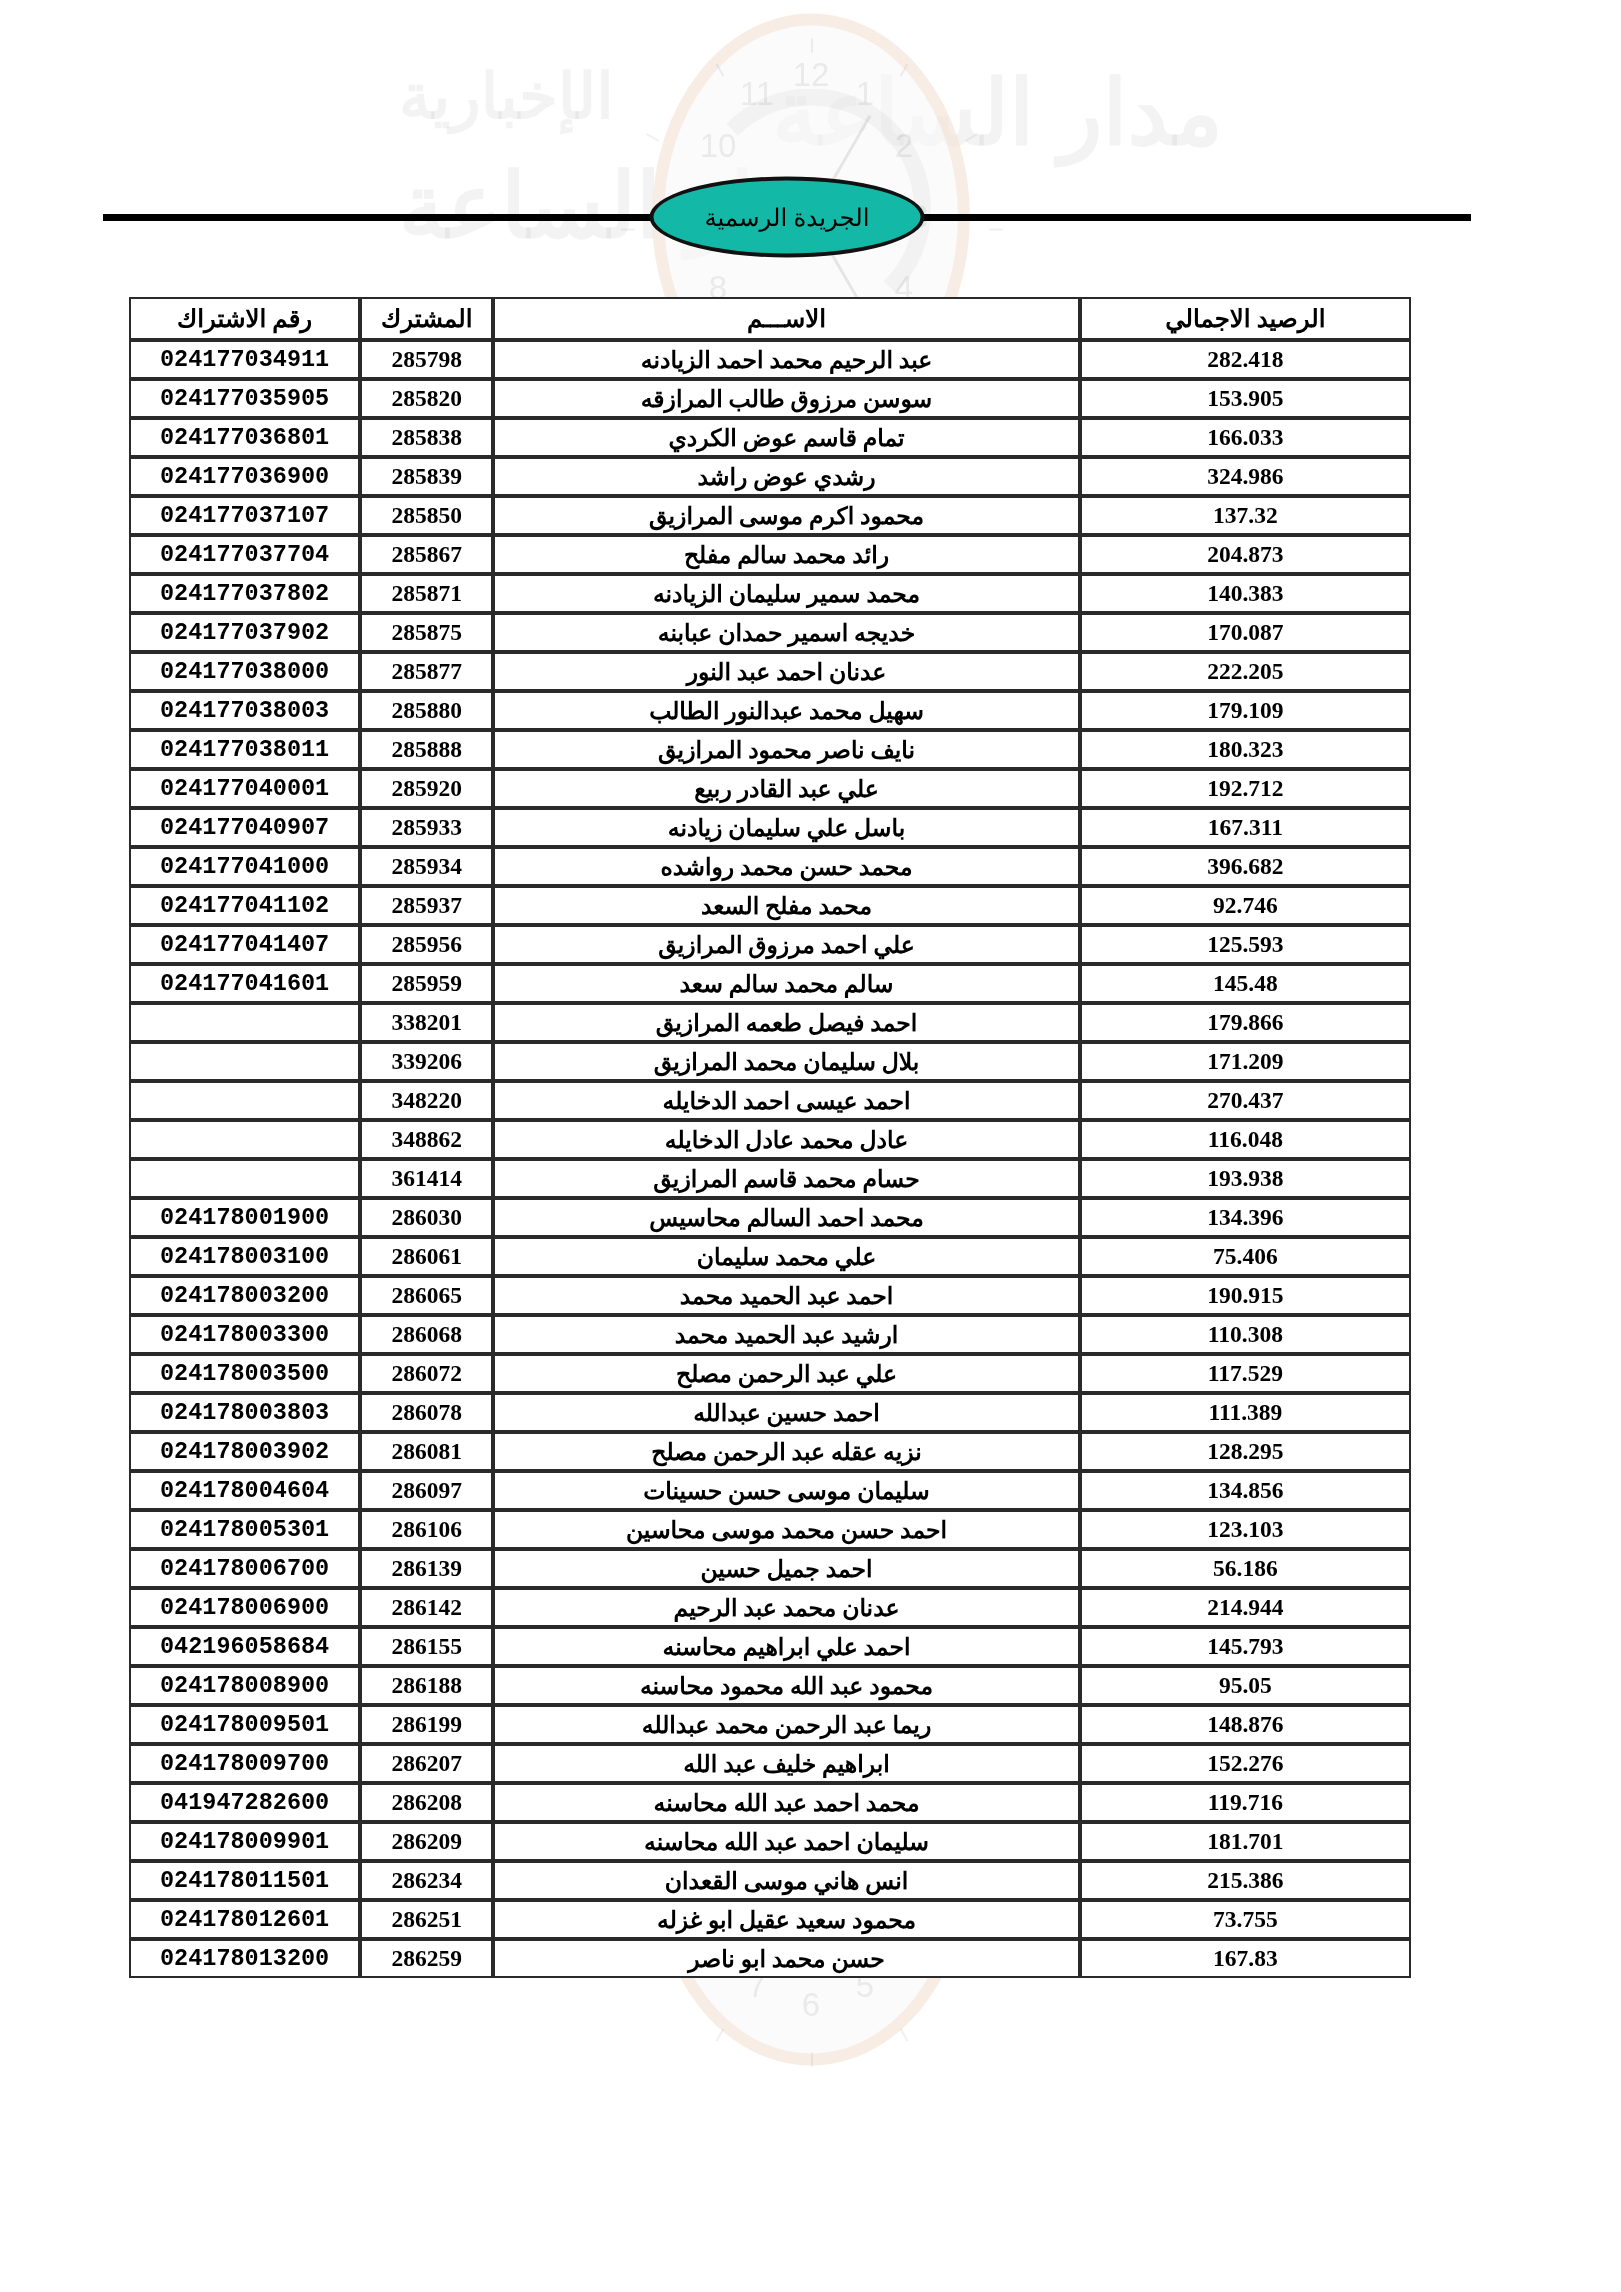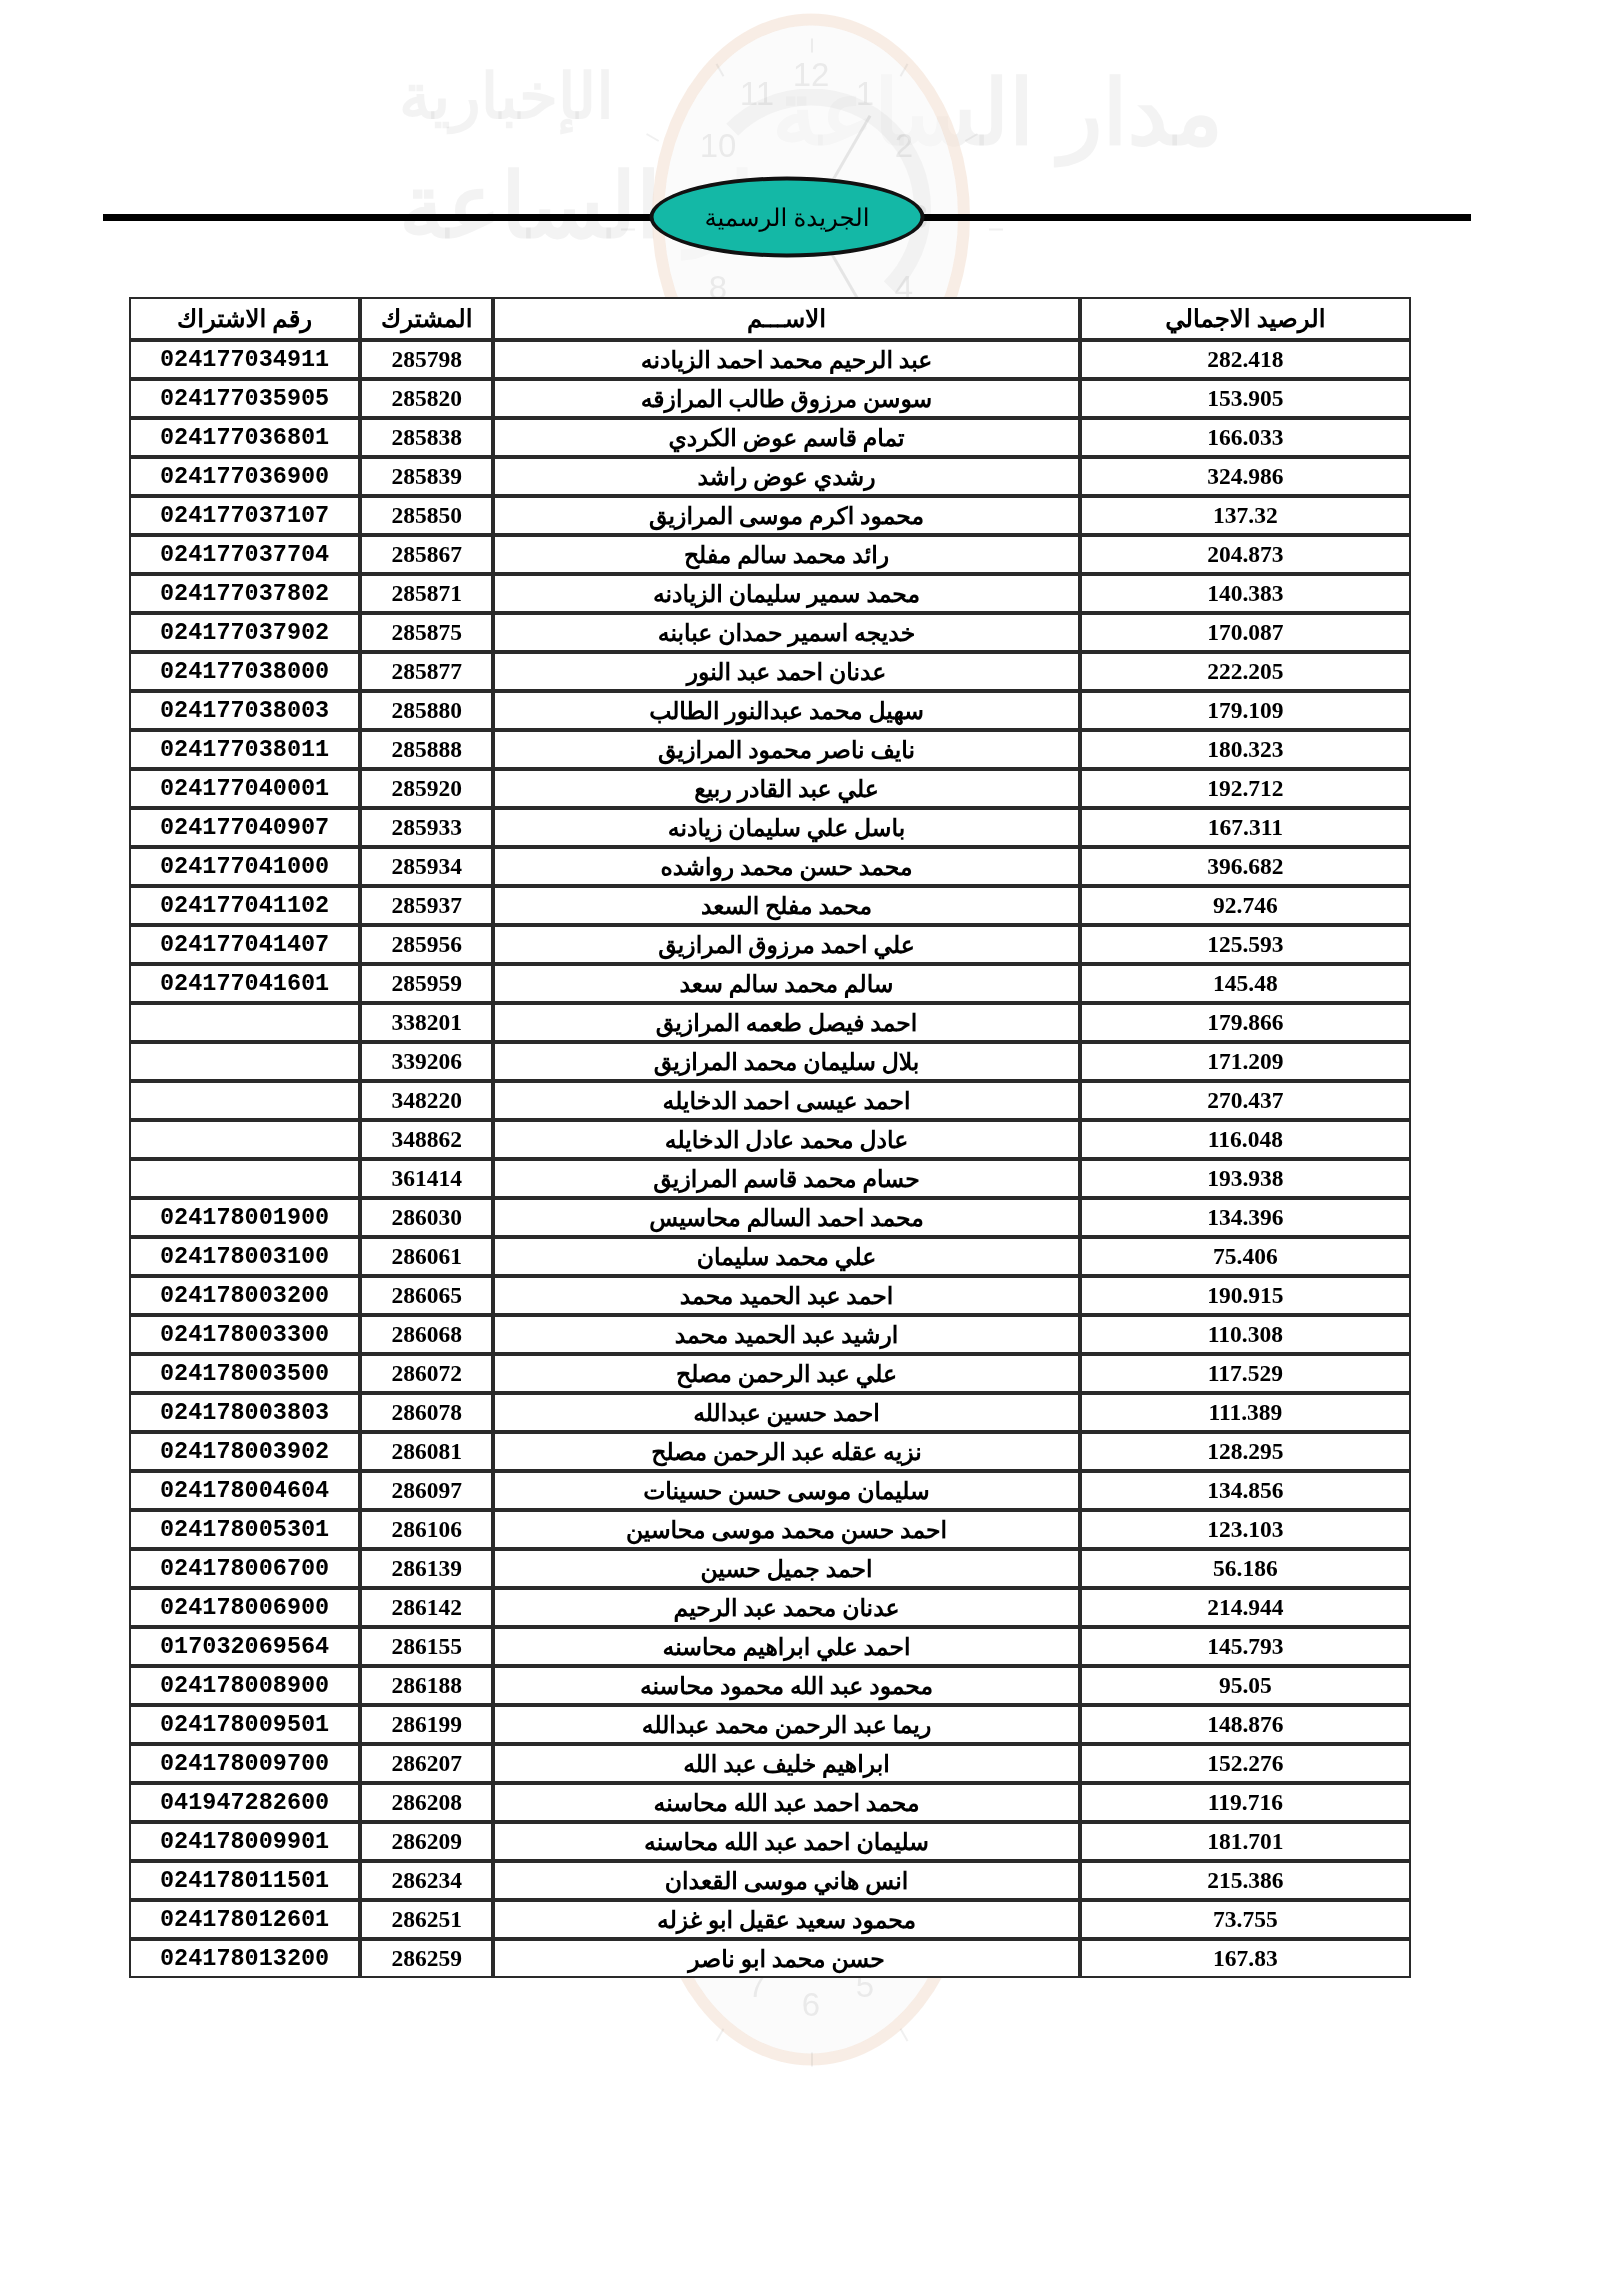--- a/index.html
+++ b/index.html
@@ -556,21 +556,21 @@
           <tr>
             <td class="balance">214.944</td>
             <td class="name">عدنان محمد عبد الرحيم</td>
             <td class="sub">286142</td>
             <td class="acct">024178006900</td>
           </tr>
           <tr>
             <td class="balance">145.793</td>
             <td class="name">احمد علي ابراهيم محاسنه</td>
             <td class="sub">286155</td>
-            <td class="acct">017032069564</td>
+            <td class="acct">042196058684</td>
           </tr>
           <tr>
             <td class="balance">95.05</td>
             <td class="name">محمود عبد الله محمود محاسنه</td>
             <td class="sub">286188</td>
             <td class="acct">024178008900</td>
           </tr>
           <tr>
             <td class="balance">148.876</td>
             <td class="name">ريما عبد الرحمن محمد عبدالله</td>

